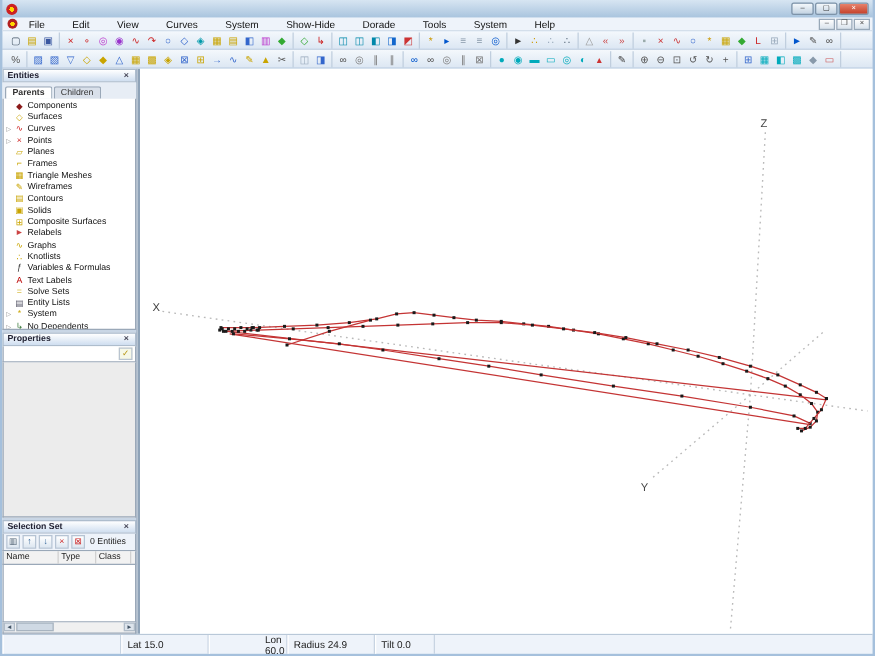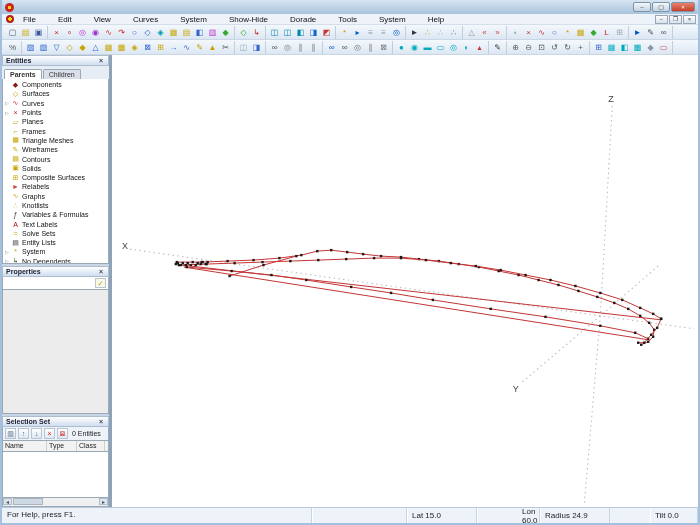--- a/index.html
+++ b/index.html
@@ -57,21 +57,21 @@
   .ss-scroll .thumb { width:30px; height:7px; background:#cfd9e4; border:1px solid #a8b4c0; margin-left:1px; }
 
   .viewport { flex:1 1 auto; background:#ffffff; position:relative; border-left:2px solid #8fa3b8; min-width:0; }
   .viewport svg { position:absolute; inset:0; width:100%; height:100%; }
 
   
   .statusbar { height:16px; background:#eef3fa; border-top:1px solid #b9c8d8; display:flex; align-items:stretch; font-size:8px; color:#222; flex:0 0 auto; }
   .sb-help { flex:1 1 auto; padding:2px 5px; border-right:1px solid #c8d4e2; }
   .sb-pane { border-right:1px solid #c8d4e2; border-left:1px solid #ffffff; padding:2px 4px; display:flex; align-items:center; }
   .sb-pane.empty { width:95px; }
-  .sb-pane.w70 { width:70px; } .sb-pane.w63 { width:63px;padding-left:44px; } .sb-pane.w48 { width:48px;margin-left:40px; }
+  .sb-pane.w70 { width:70px; } .sb-pane.w63 { width:63px;padding-left:44px; } .sb-pane.w48 { width:48px; }
 </style>
 </head>
 <body>
 
 <div class="window">
 
   <div class="titlebar">
     <div class="app-icon"></div>
     <div class="win-buttons">
       <div class="win-btn">–</div>
@@ -491,21 +491,20 @@
           <rect x="182.8" y="264.8" width="2.4" height="2.4" fill="#1a1a1a"></rect>
           <rect x="187.8" y="264.8" width="2.4" height="2.4" fill="#1a1a1a"></rect>
           <rect x="192.8" y="264.8" width="2.4" height="2.4" fill="#1a1a1a"></rect>
           <rect x="197.8" y="263.8" width="2.4" height="2.4" fill="#1a1a1a"></rect>
           <rect x="202.8" y="263.8" width="2.4" height="2.4" fill="#1a1a1a"></rect>
         </svg>
     </div>
   </div>
 
   <div class="statusbar">
-    <div class="sb-help">For Help, press F1.</div>
     <div class="sb-pane empty"></div>
     <div class="sb-pane w70">Lat 15.0</div>
     <div class="sb-pane w63">Lon 60.0</div>
     <div class="sb-pane w70">Radius 24.9</div>
     <div class="sb-pane w48">Tilt 0.0</div>
   </div>
 
 </div>
 
 </body></html>

